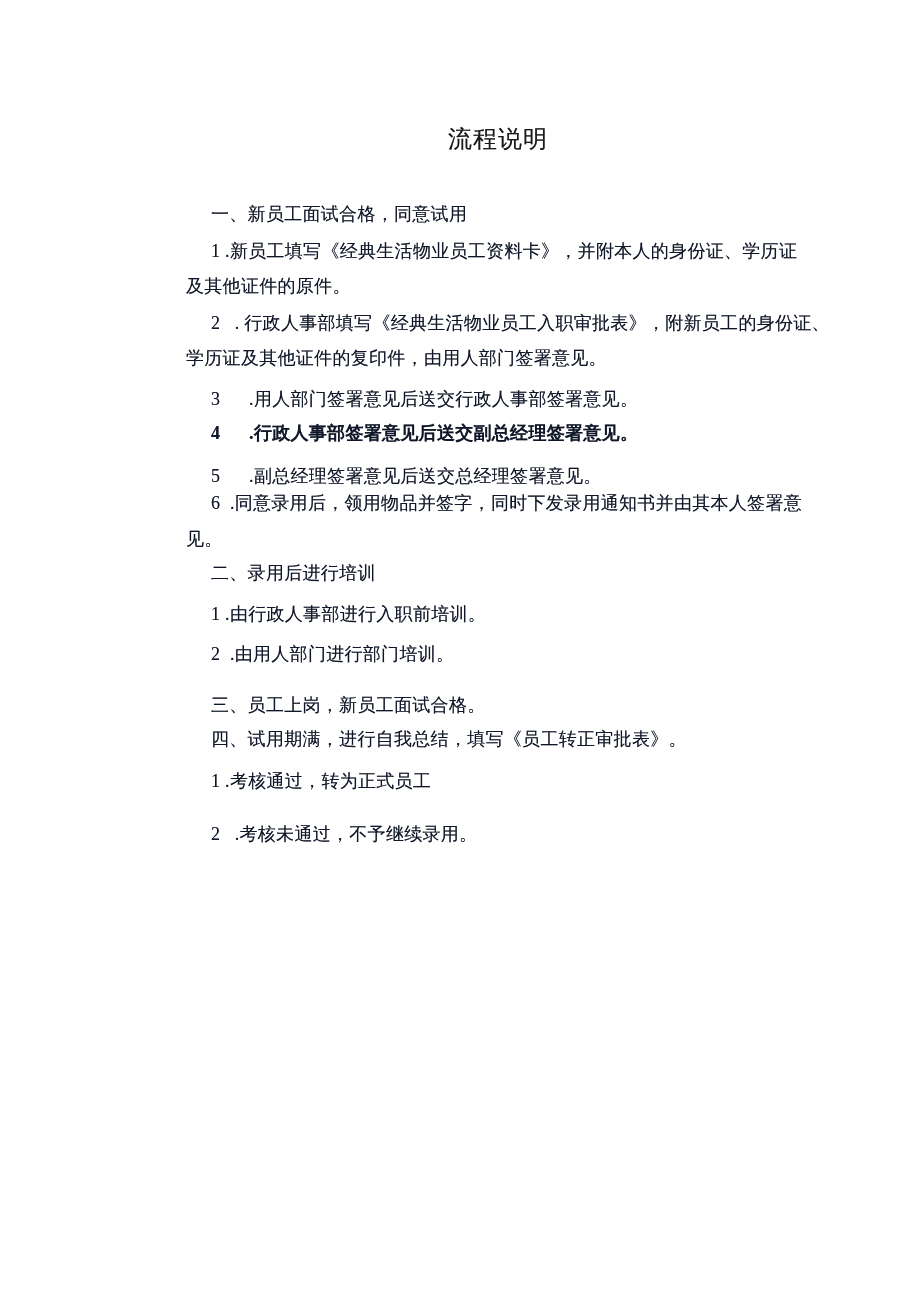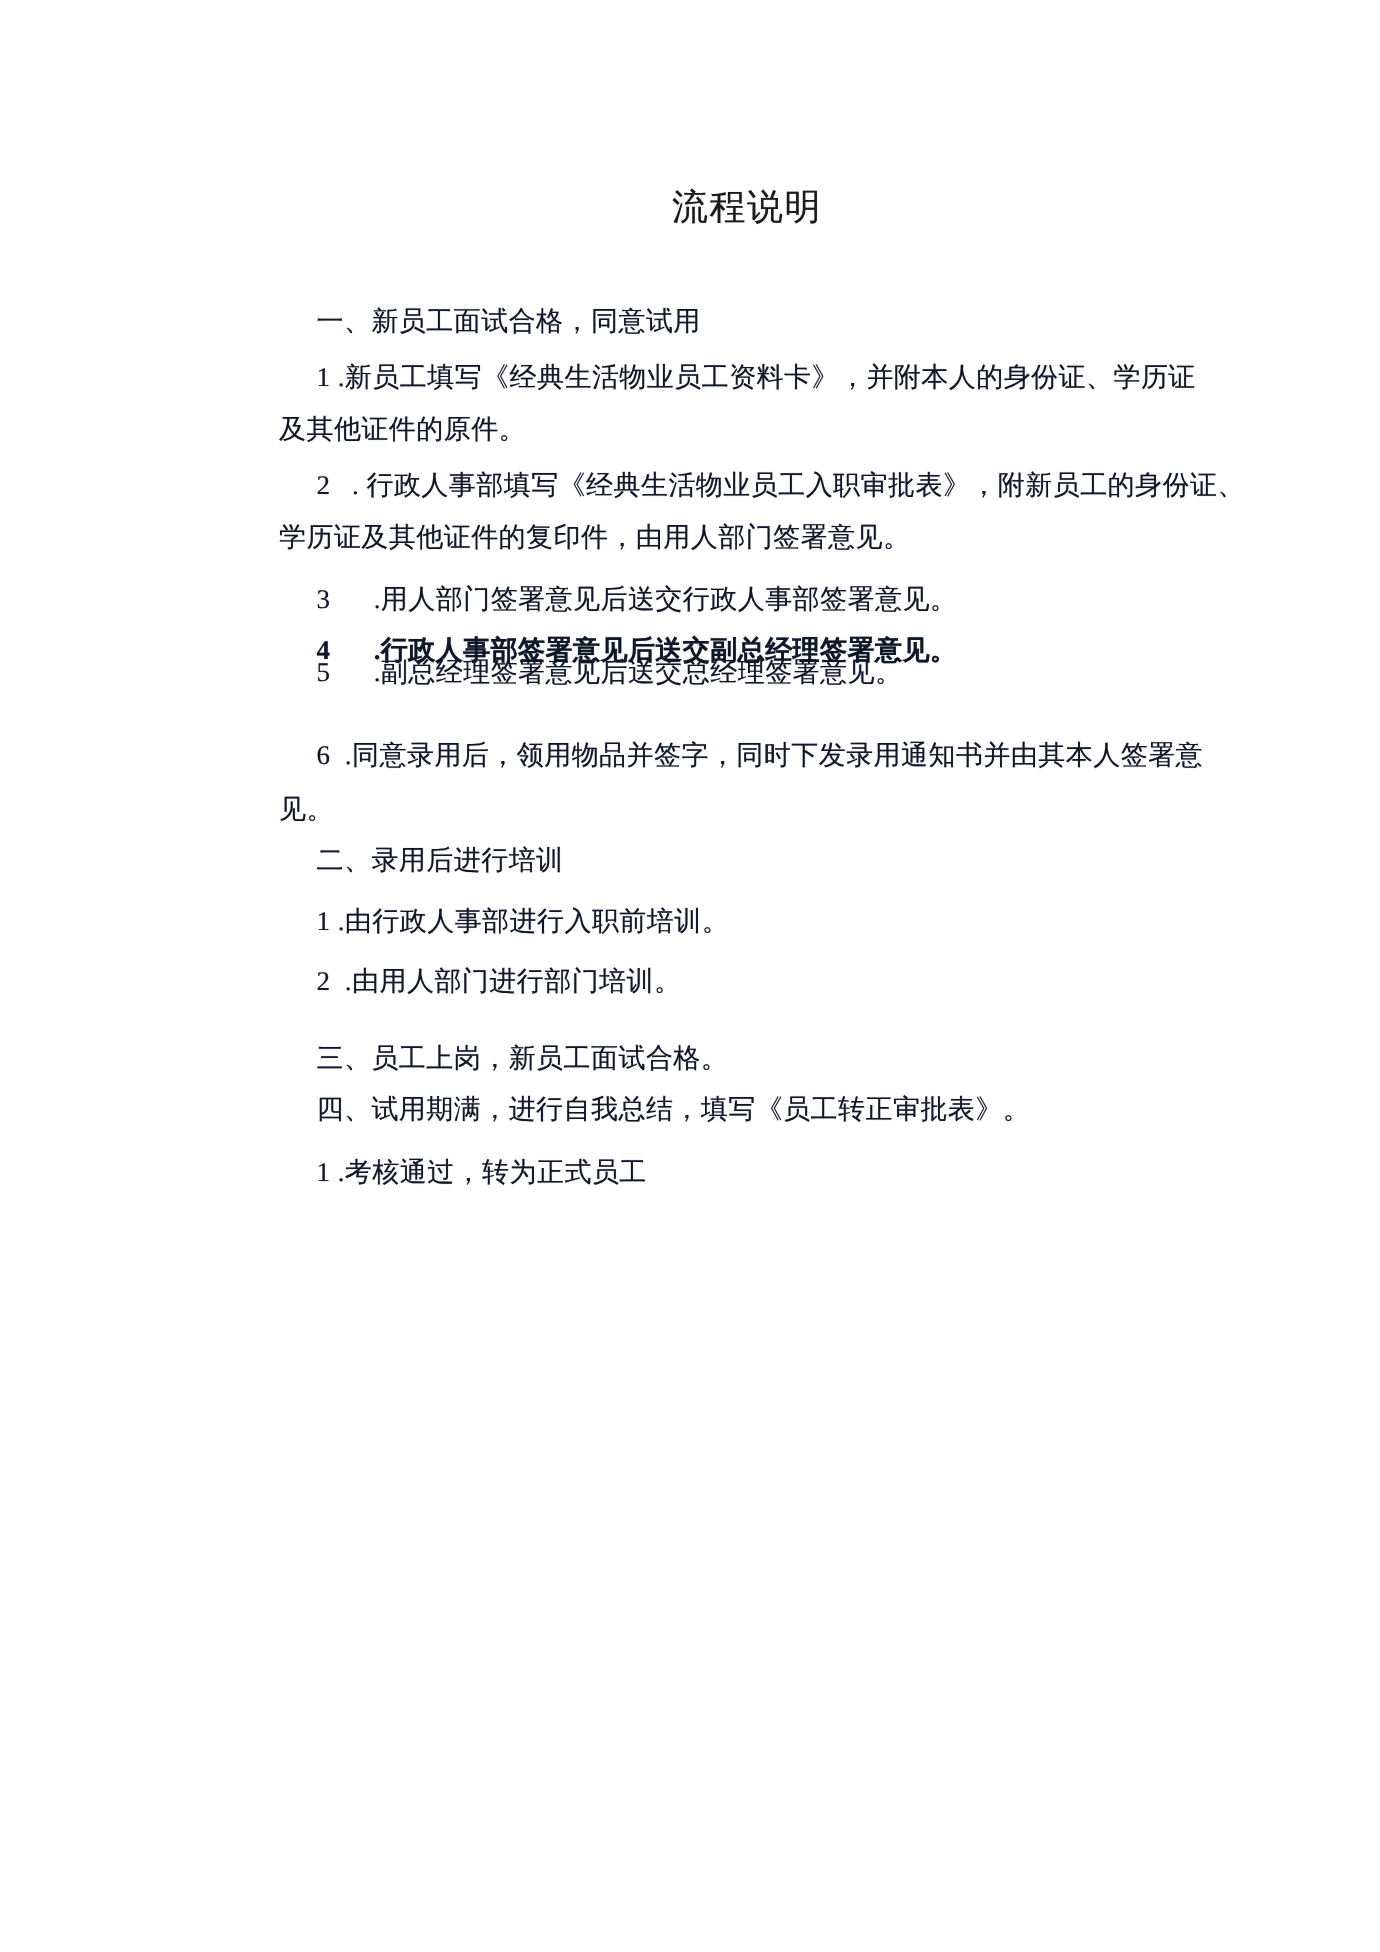--- a/index.html
+++ b/index.html
@@ -62,32 +62,33 @@
   <div class="line flush" style="top:274px;">及其他证件的原件。</div>
 
   <div class="line indent" style="top:311px;">2   . 行政人事部填写《经典生活物业员工入职审批表》，附新员工的身份证、</div>
 
   <div class="line flush" style="top:346px;">学历证及其他证件的复印件，由用人部门签署意见。</div>
 
   <div class="line indent" style="top:387px;">3      .用人部门签署意见后送交行政人事部签署意见。</div>
 
   <div class="line indent" style="top:421px;font-weight:bold;">4      .行政人事部签署意见后送交副总经理签署意见。</div>
 
-  <div class="line indent" style="top:436px;">5      .副总经理签署意见后送交总经理签署意见。</div>
+  <div class="line indent" style="top:464px;">5      .副总经理签署意见后送交总经理签署意见。</div>
 
   <div class="line indent" style="top:491px;">6  .同意录用后，领用物品并签字，同时下发录用通知书并由其本人签署意</div>
 
   <div class="line flush" style="top:527px;">见。</div>
 
   <div class="line indent" style="top:561px;">二、录用后进行培训</div>
 
   <div class="line indent" style="top:602px;">1 .由行政人事部进行入职前培训。</div>
 
   <div class="line indent" style="top:642px;">2  .由用人部门进行部门培训。</div>
 
   <div class="line indent" style="top:693px;">三、员工上岗，新员工面试合格。</div>
 
   <div class="line indent" style="top:727px;">四、试用期满，进行自我总结，填写《员工转正审批表》。</div>
 
   <div class="line indent" style="top:769px;">1 .考核通过，转为正式员工</div>
 
+  <div class="line indent" style="top:822px;">2   .考核未通过，不予继续录用。</div>
 
 </div>
 
 </body></html>

